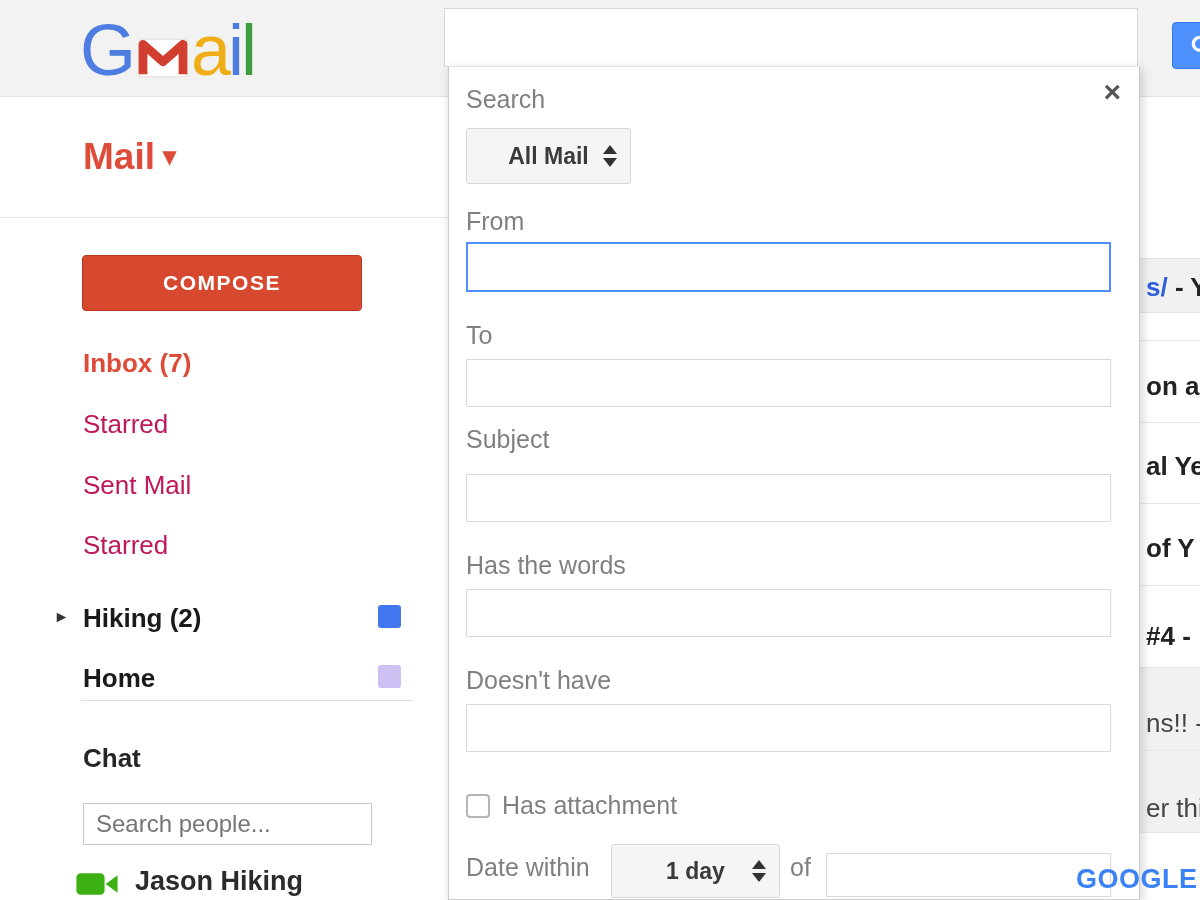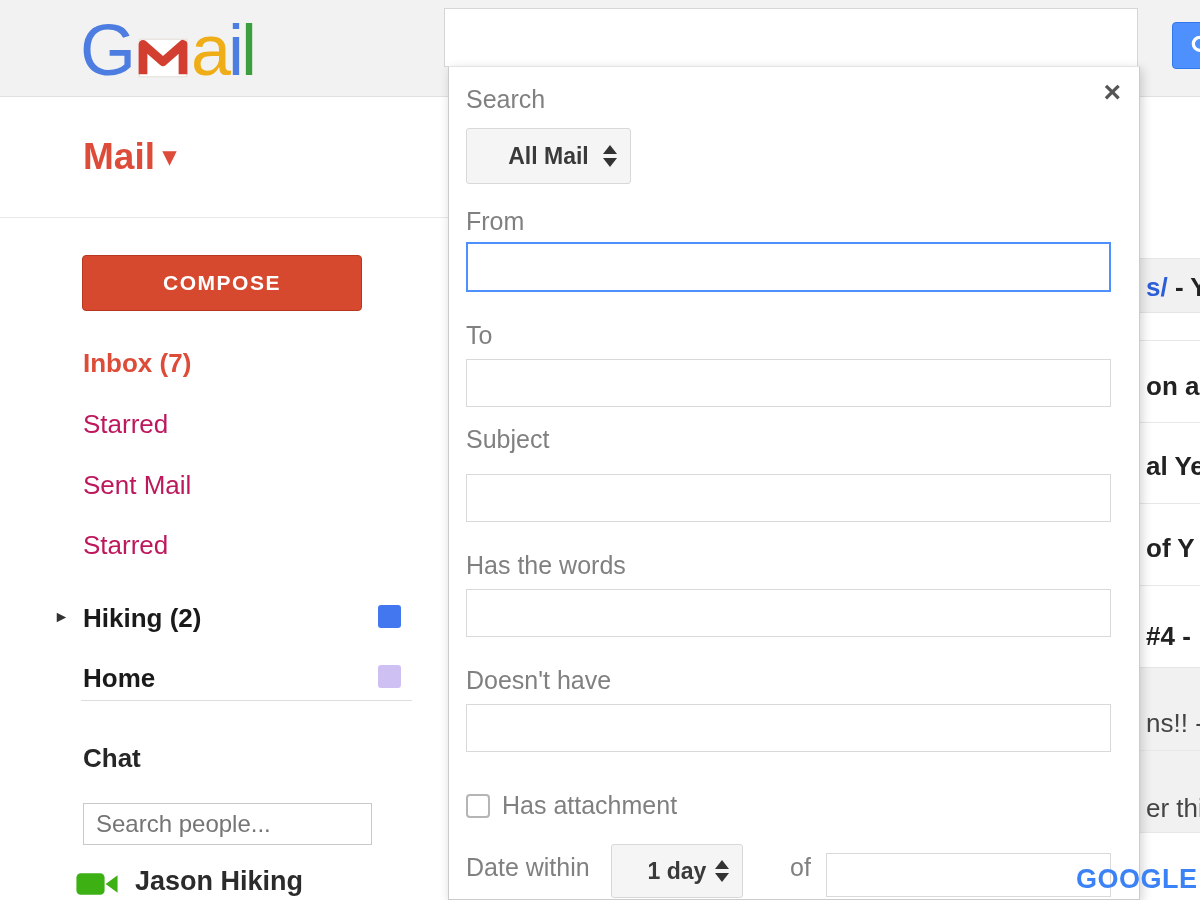--- a/index.html
+++ b/index.html
@@ -97,21 +97,21 @@
   .inp-from  { top:175px; border:2px solid #4d90fe; }
   .inp-to    { top:292px; height:48px; }
   .inp-subject { top:407px; height:48px; }
   .inp-words { top:522px; height:48px; }
   .inp-doesnt{ top:637px; height:48px; }
   .attach-row { position:absolute; left:17px; top:724px; display:flex; align-items:center; }
   .checkbox { width:24px; height:24px; border:2px solid #b5b5b5; border-radius:4px;
               background:#fff; margin-right:12px; cursor:pointer; }
   .attach-label { font-size:25px; color:#808080; }
   .date-label { position:absolute; left:17px; top:786px; font-size:25px; color:#808080; }
-  .dd-dateamt { left:162px; top:777px; width:132px; height:54px; }
+  .dd-dateamt { left:162px; top:777px; width:169px; height:54px; }
   .of-label { position:absolute; left:341px; top:786px; font-size:25px; color:#808080; }
   .date-input { left:377px; top:786px; width:285px; height:44px; border:1px solid #d9d9d9; }
 
   .watermark { position:absolute; left:1076px; top:864px; font-size:27px; font-weight:700;
                letter-spacing:0.5px; color:#3b82f6; z-index:50; }
 </style>
 </head>
 <body>
 
 <div class="topbar">

